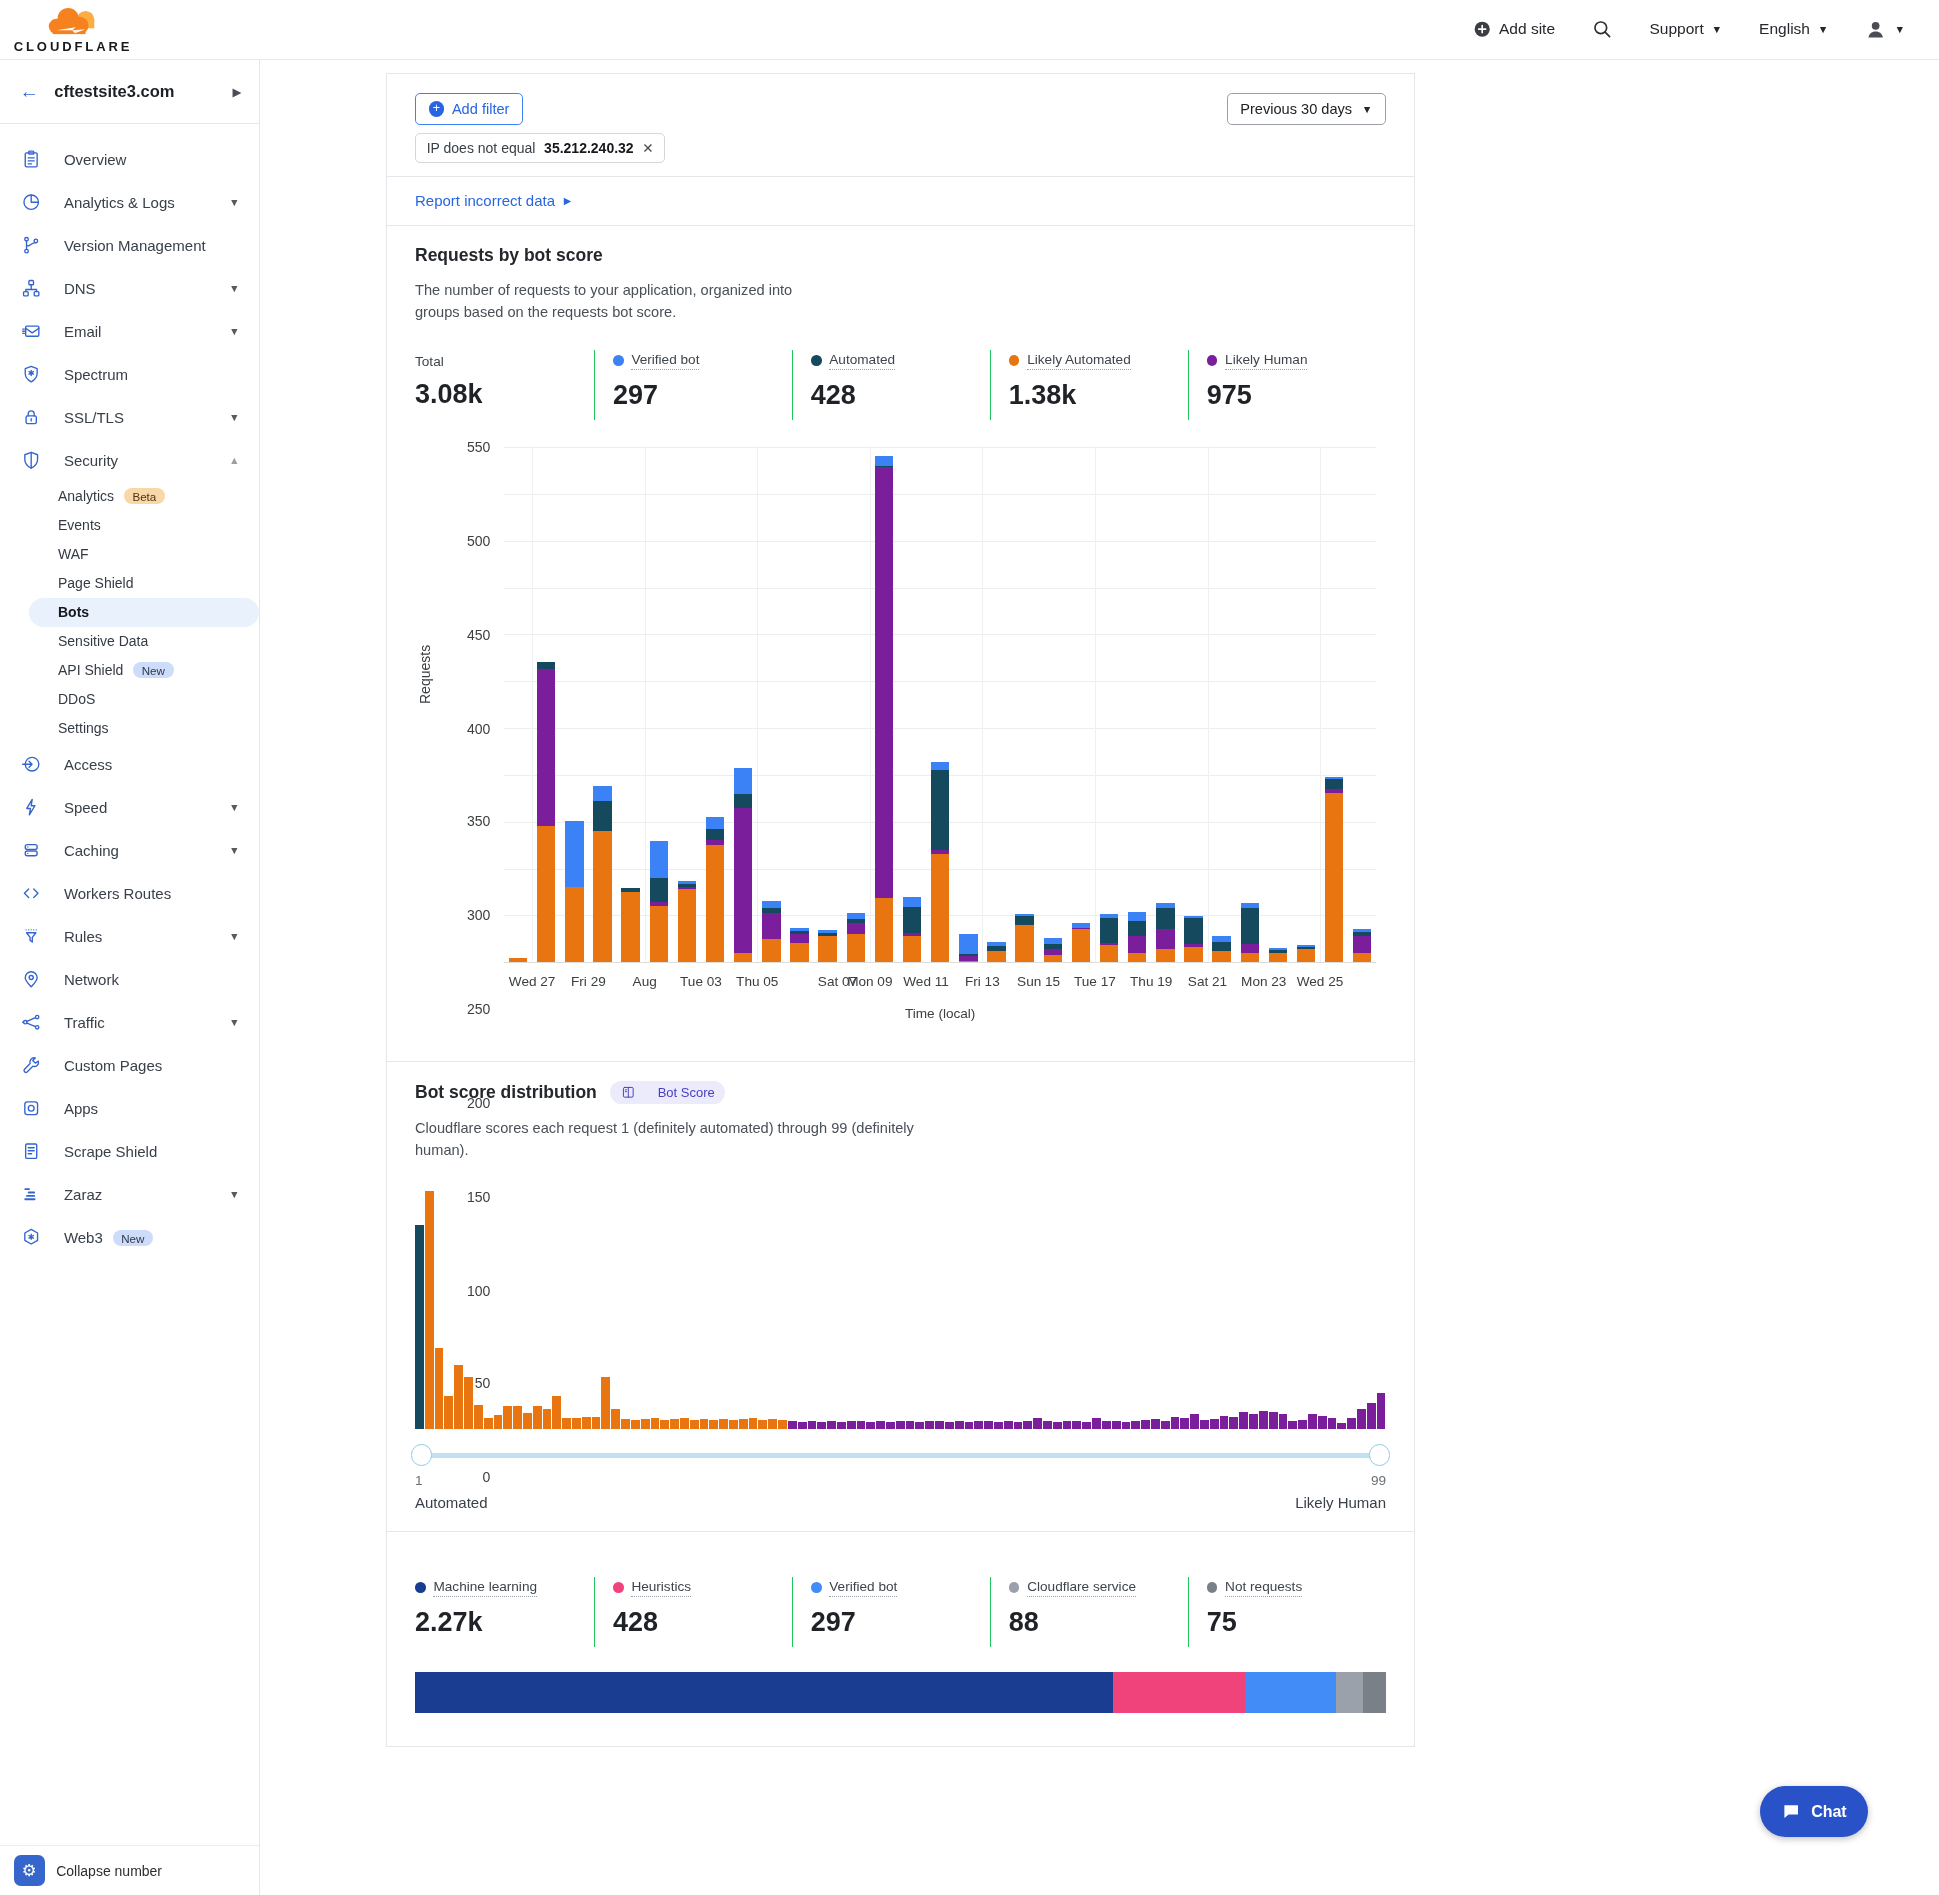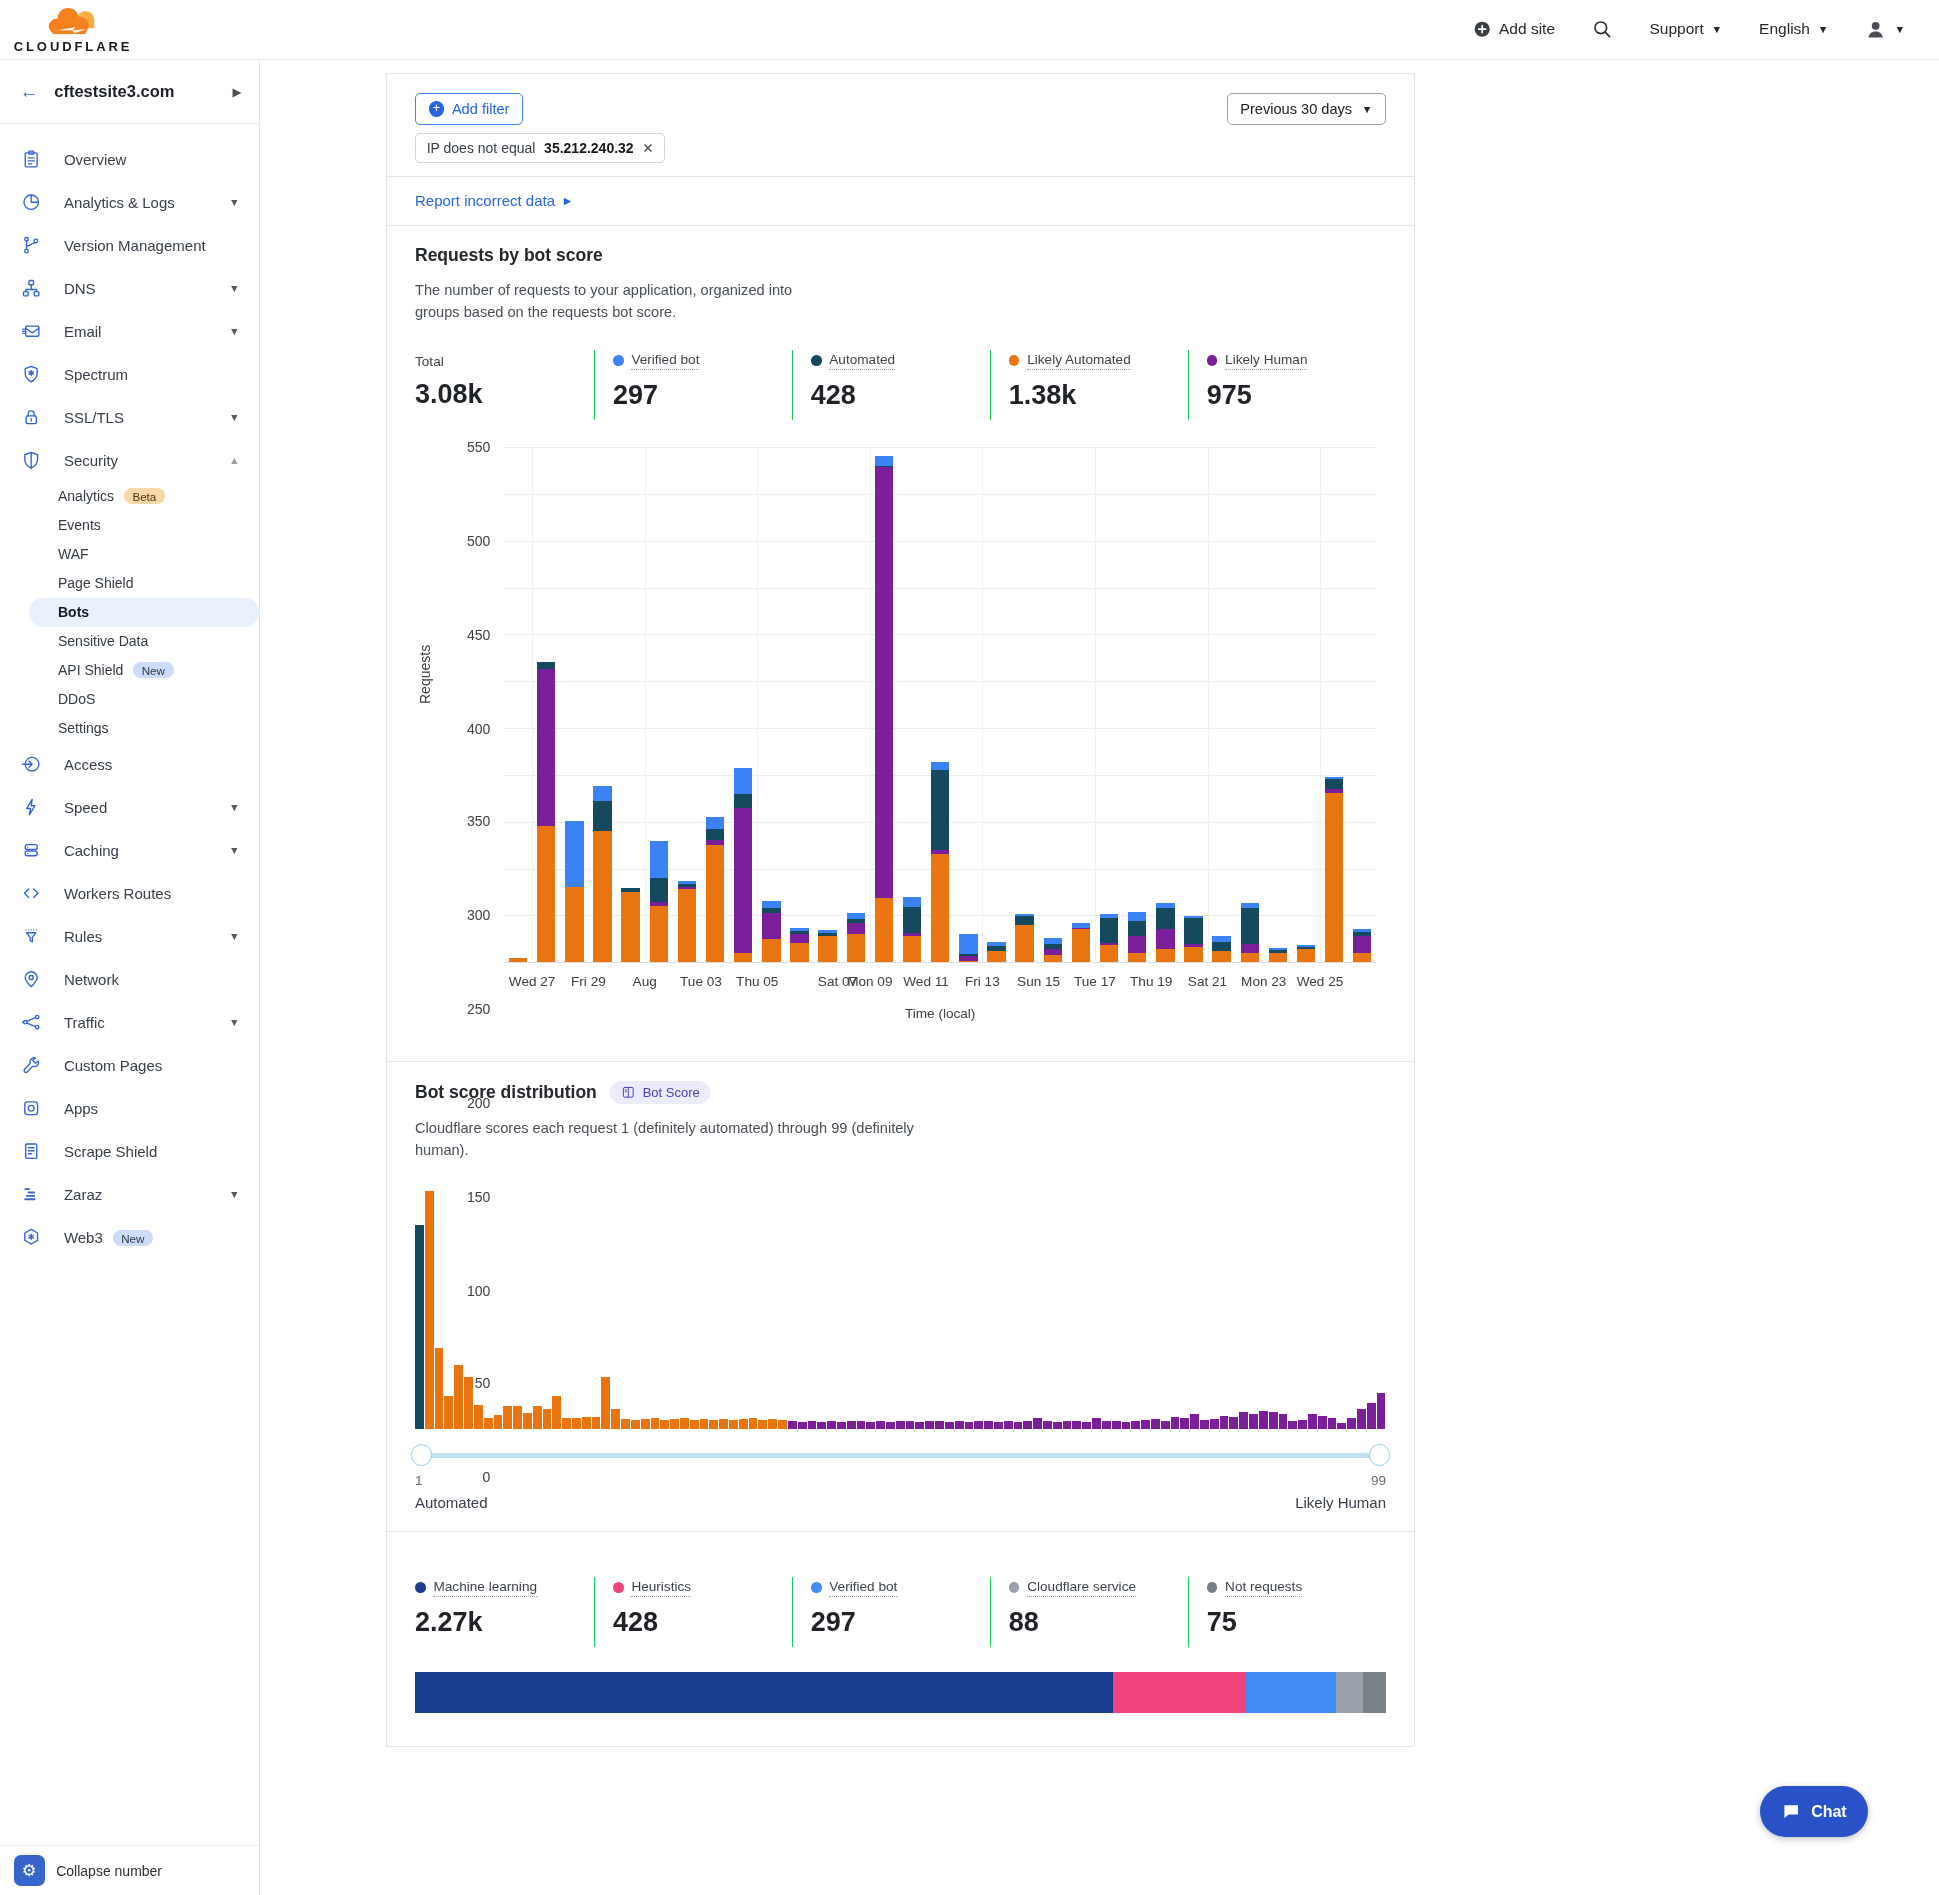--- a/index.html
+++ b/index.html
@@ -71,21 +71,21 @@
   .range-btn {
     display:inline-flex; align-items:center; gap:9.7px; border:1px solid #9aa0a6; border-radius:4.9px;
     background:#fff; font-size:14.6px; color:#202226; padding:6.8px 12.6px; cursor:pointer; font-family:inherit;
   }
   .report-sec { padding:14.6px 28px; }
   .report-link { color:#2766e0; font-size:15px; cursor:pointer; display:inline-flex; align-items:center; gap:8.7px; }
   .report-link .rc { font-size:9.7px; }
   .sec-title { font-size:17.5px; font-weight:bold; color:#24272b; }
   .sec-desc { margin-top:12.6px; font-size:14.6px; color:#494f57; line-height:1.55; }
   .title-row { display:flex; align-items:center; gap:13.6px; }
-  .doc-badge { display:inline-flex; align-items:flex-end; gap:7px; background:#ecebfb; color:#473fbd;
+  .doc-badge { display:inline-flex; align-items:flex-end; gap:22px; background:#ecebfb; color:#473fbd;
     font-size:13px; padding:3.9px 10.7px; border-radius:13.6px; cursor:pointer; }
   
   .stats-row { display:flex; margin-top:26px; }
   .stat { flex:1; padding:1.9px 0 9.7px 17.5px; border-left:1px solid #22c55e; }
   .stat:first-child { border-left:none; padding-left:0; }
   .stat-label { display:inline-flex; align-items:center; gap:7.8px; font-size:13.6px; color:#3e444b; }
   .stat-label .txt.u { border-bottom:1px dotted #9aa0a6; padding-bottom:1.9px; cursor:pointer; }
   .dot { width:10.7px; height:10.7px; border-radius:50%; flex:none; }
   .stat-value { margin-top:9.7px; font-size:27px; font-weight:bold; color:#1f2226; }
   

